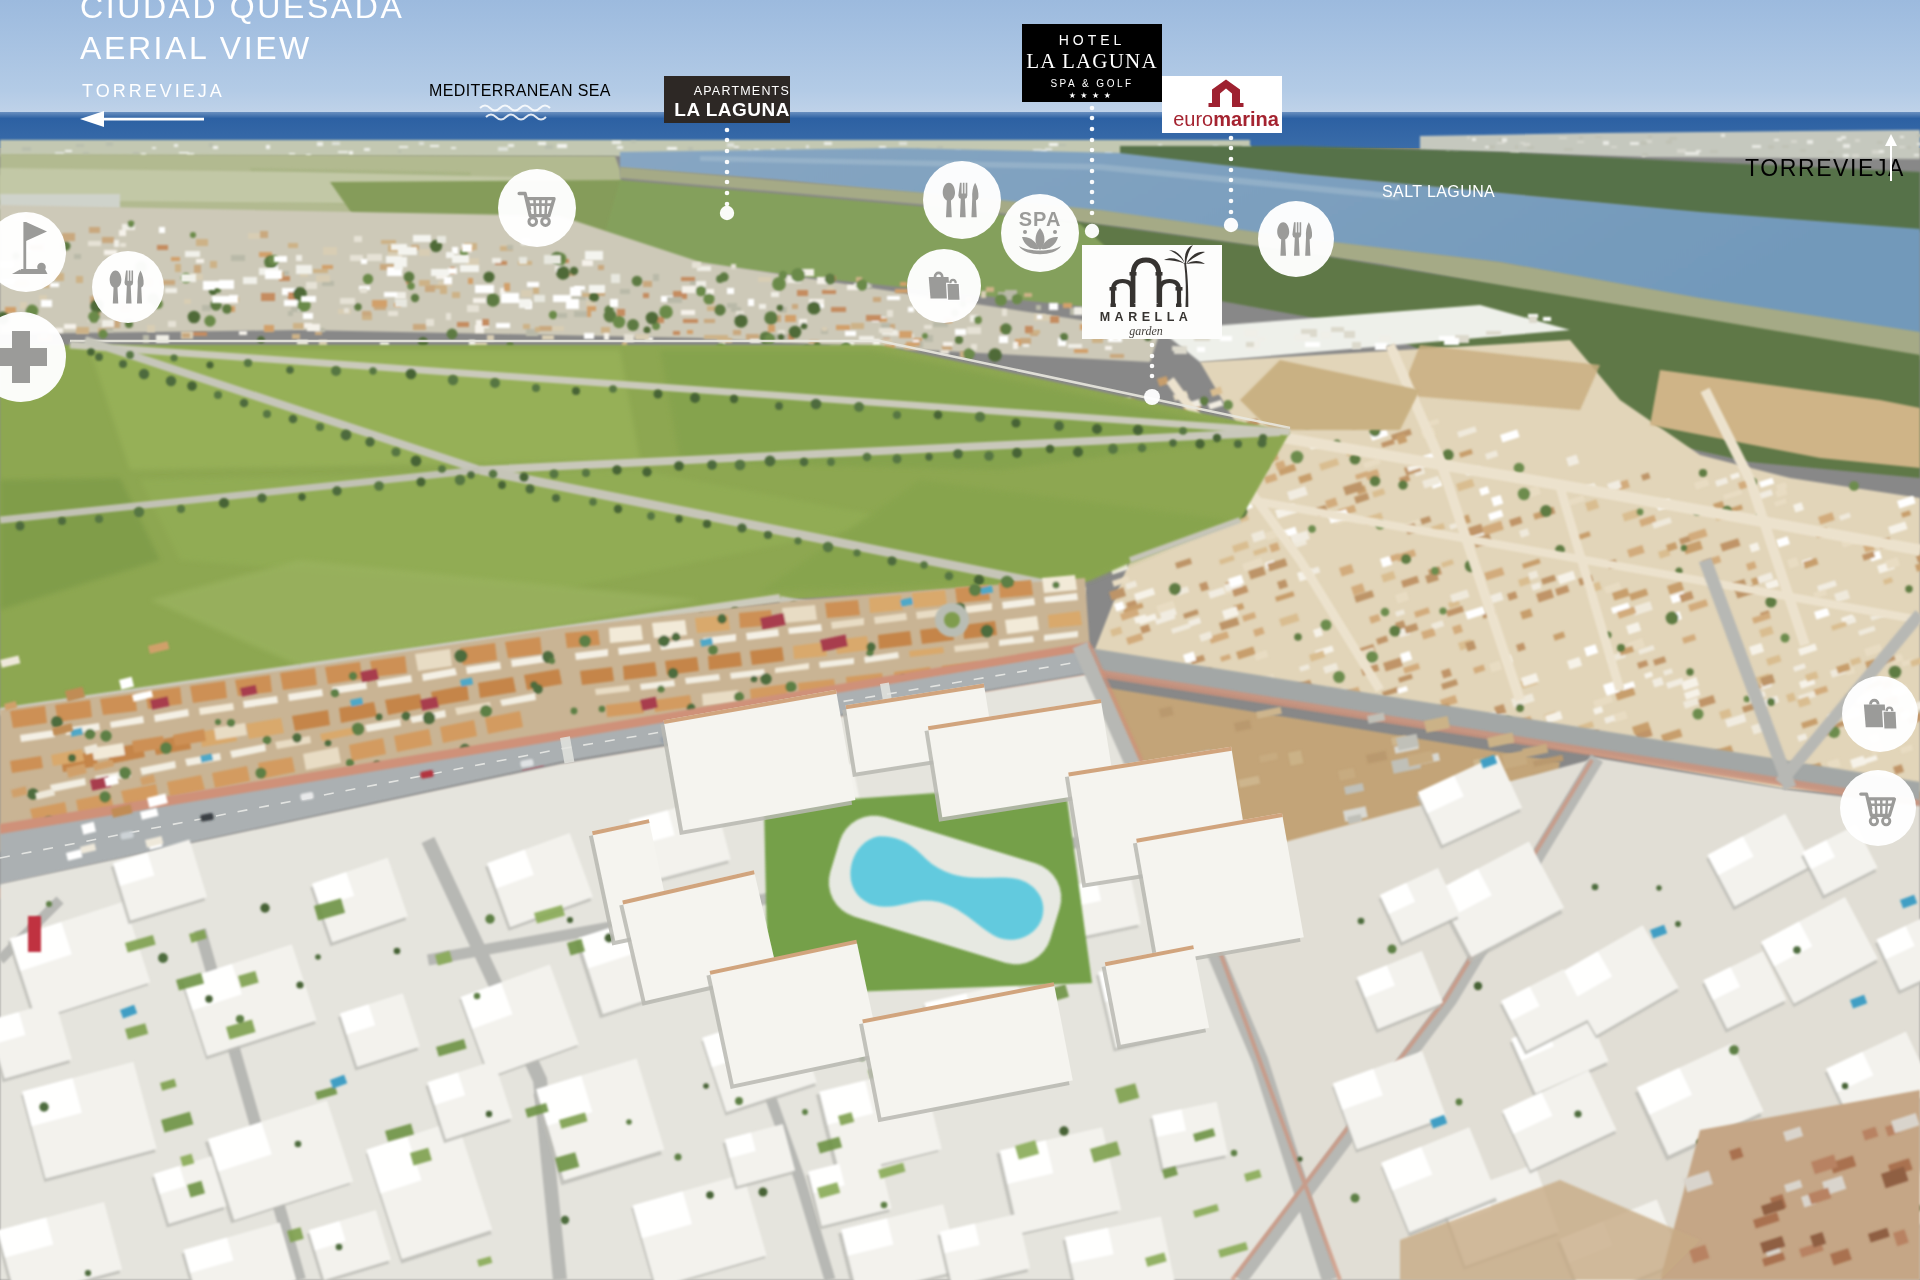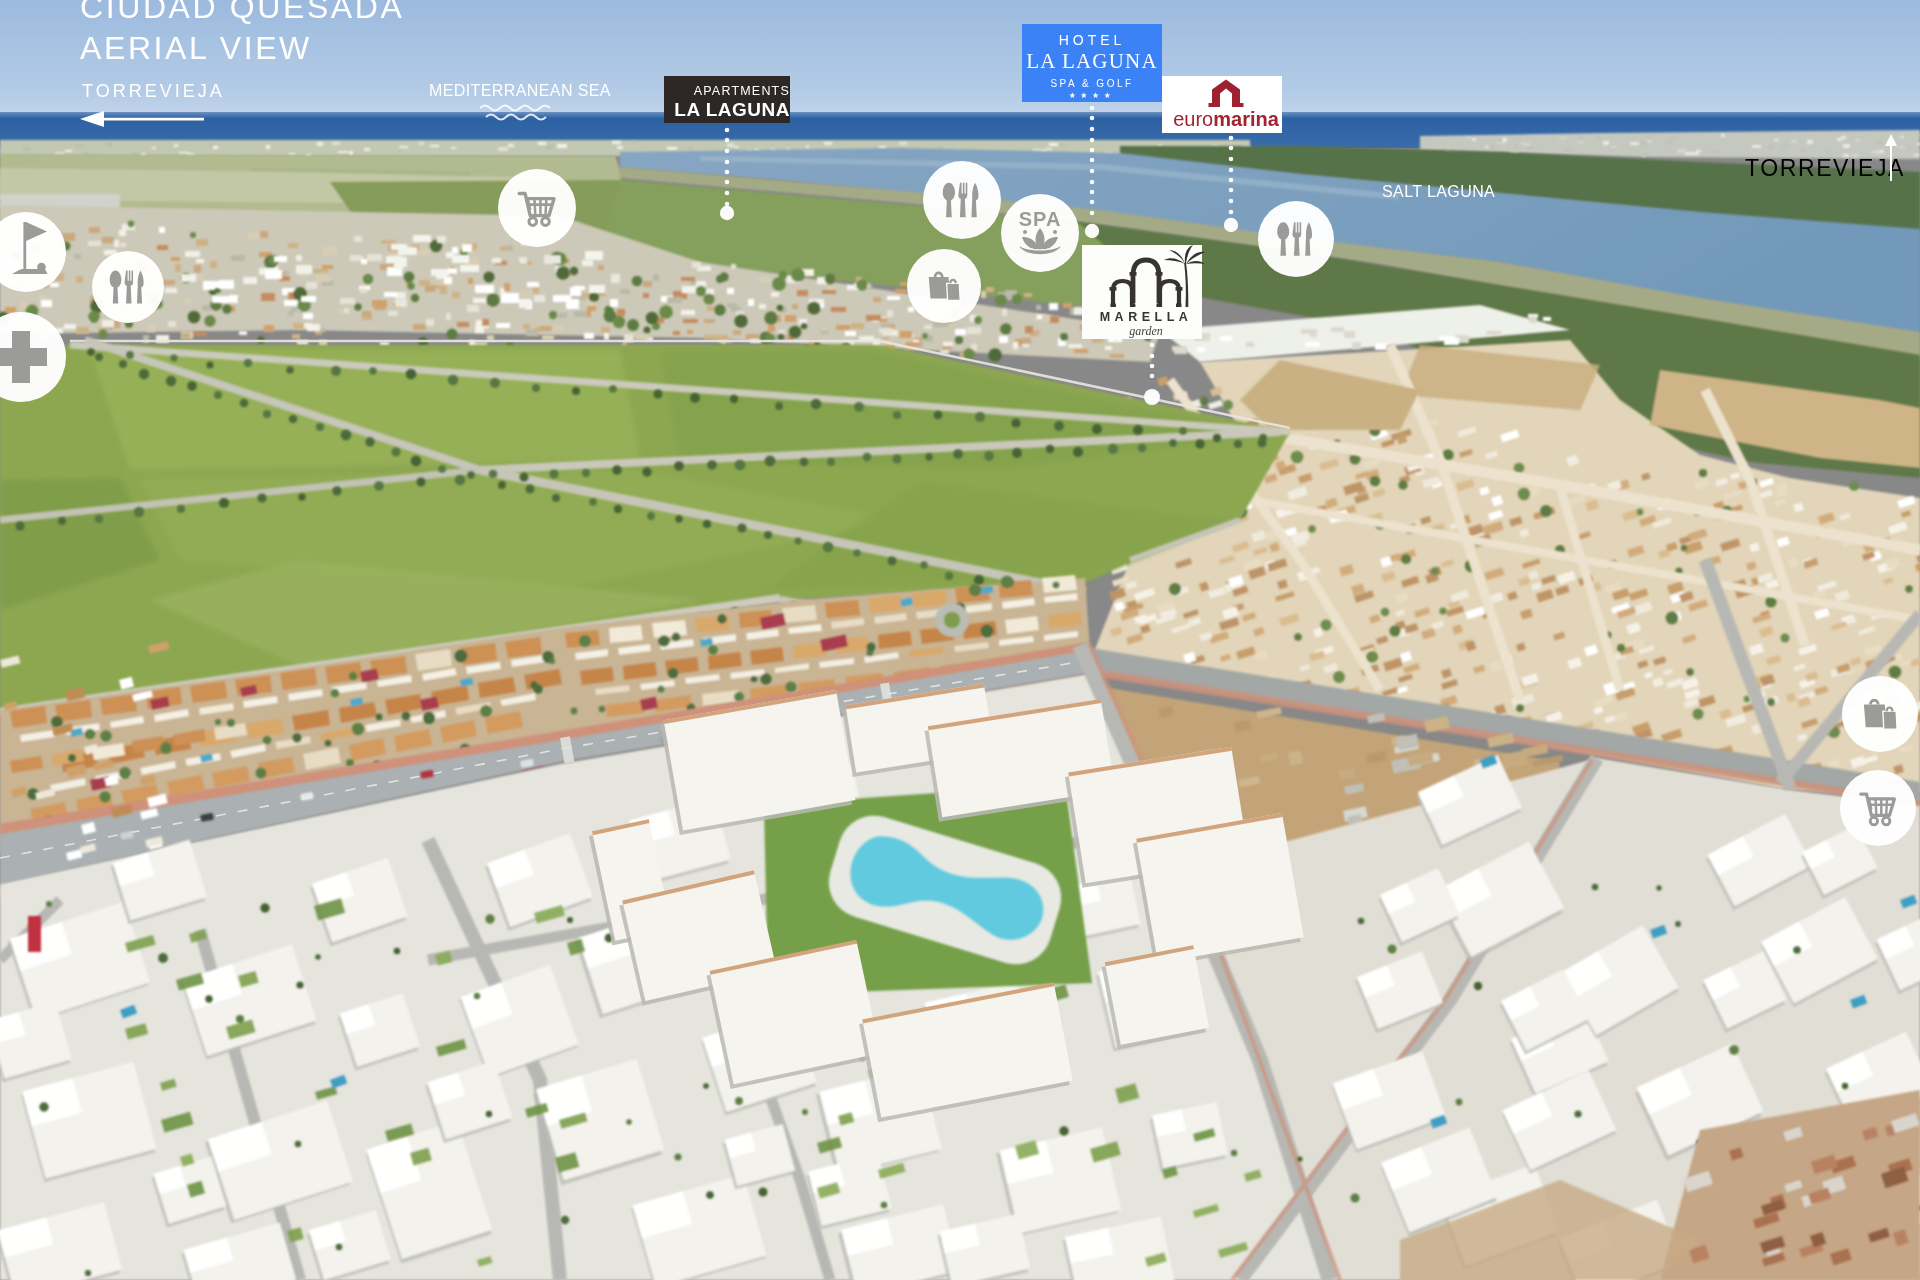--- a/index.html
+++ b/index.html
@@ -2194,21 +2194,21 @@
 
 <rect x="28" y="916" width="13" height="36" fill="#c03040" filter="url(#soft)"></rect>
     </svg>
 
 <div style="position:absolute;left:80px;top:-13px;color:#fff;font-size:32px;letter-spacing:2.6px;line-height:41px;font-weight:400;white-space:nowrap">CIUDAD QUESADA<br>AERIAL VIEW</div>
 <div style="position:absolute;left:82px;top:81px;color:#fff;font-size:18px;letter-spacing:3px;white-space:nowrap">TORREVIEJA</div>
 <svg style="position:absolute;left:78px;top:108px" width="132" height="22" viewBox="0 0 132 22">
 <path d="M24,9.8 L126,9.8 L126,12.4 L24,12.4 Z" fill="#fff"></path>
 <path d="M2,11 L26,3 L26,19 Z" fill="#fff"></path>
 </svg>
-<div style="position:absolute;left:429px;top:82px;color:#ffffff;font-size:16px;letter-spacing:0.4px;white-space:nowrap">MEDITERRANEAN SEA</div>
+<div style="position:absolute;left:429px;top:82px;color:#000000;font-size:16px;letter-spacing:0.4px;white-space:nowrap">MEDITERRANEAN SEA</div>
 <svg style="position:absolute;left:478px;top:102px" width="86" height="22" viewBox="0 0 86 22" fill="none" stroke="#fff" stroke-width="2" opacity="0.85">
 <path d="M2,6 q5,-5 10,0 q5,5 10,0 q5,-5 10,0 q5,5 10,0 q5,-5 10,0 q5,5 10,0 q5,-5 10,0"></path>
 <path d="M8,15 q5,-5 10,0 q5,5 10,0 q5,-5 10,0 q5,5 10,0 q5,-5 10,0 q5,5 10,0"></path>
 </svg>
 <div style="position:absolute;left:664px;top:76px;width:126px;height:47px;background:#2d2825;color:#fff;text-align:right;white-space:nowrap">
 <div style="font-size:12.5px;letter-spacing:1.2px;margin-top:8px">APARTMENTS</div>
 <div style="font-size:19px;letter-spacing:0.5px;font-weight:bold;margin-top:1px">LA LAGUNA</div>
 </div>
     <svg style="position:absolute;left:0;top:0" width="1920" height="1280">
       <g fill="#ffffff" opacity="0.96">
@@ -2216,21 +2216,21 @@
         <circle cx="727" cy="140" r="2.3"></circle>
         <circle cx="727" cy="151" r="2.3"></circle>
         <circle cx="727" cy="162" r="2.3"></circle>
         <circle cx="727" cy="172" r="2.3"></circle>
         <circle cx="727" cy="182" r="2.3"></circle>
         <circle cx="727" cy="193" r="2.3"></circle>
         <circle cx="727" cy="204" r="2.3"></circle>
         <circle cx="727" cy="213" r="7.2"></circle>
       </g>
     </svg>
-<div style="position:absolute;left:1022px;top:24px;width:140px;height:78px;background:#3b82f6;color:#fff;text-align:center;white-space:nowrap">
+<div style="position:absolute;left:1022px;top:24px;width:140px;height:78px;background:#000000;color:#fff;text-align:center;white-space:nowrap">
 <div style="font-size:14px;letter-spacing:4px;margin-top:8px">HOTEL</div>
 <div style="font-family:'Liberation Serif',serif;font-size:21px;letter-spacing:1.2px;margin-top:1px">LA LAGUNA</div>
 <div style="font-size:10px;letter-spacing:2.5px;margin-top:4px">SPA &amp; GOLF</div>
 <div style="font-size:8px;letter-spacing:4.5px;margin-top:2px">★★★★</div>
 </div>
     <svg style="position:absolute;left:0;top:0" width="1920" height="1280">
       <g fill="#ffffff" opacity="0.96">
         <circle cx="1092" cy="108" r="2.3"></circle>
         <circle cx="1092" cy="118" r="2.3"></circle>
         <circle cx="1092" cy="129" r="2.3"></circle>
@@ -2265,21 +2265,21 @@
         <circle cx="1231" cy="212" r="2.3"></circle>
         <circle cx="1231" cy="225" r="7.2"></circle>
       </g>
     </svg>
 <div style="position:absolute;left:1382px;top:183px;color:#fff;font-size:16px;letter-spacing:0.4px;white-space:nowrap">SALT LAGUNA</div>
 <div style="position:absolute;left:1745px;top:155px;color:#000000;font-size:23px;letter-spacing:1.6px;white-space:nowrap">TORREVIEJA</div>
 <svg style="position:absolute;left:1883px;top:134px" width="16" height="48" viewBox="0 0 16 48">
 <path d="M7,10 L9,10 L9,47 L7,47 Z" fill="#fff"></path>
 <path d="M8,0 L14,12 L2,12 Z" fill="#fff"></path>
 </svg>
-<div style="position:absolute;left:1082px;top:245px;width:120px;height:94px;background:#fdfdfc;text-align:center">
+<div style="position:absolute;left:1082px;top:245px;width:140px;height:94px;background:#fdfdfc;text-align:center">
 <svg width="140" height="94" viewBox="0 0 140 94">
 <g stroke="#363330" fill="none">
 <path d="M31,62 L31,45 Q31,36 40.5,36 Q50,36 50,45 L50,62" stroke-width="4.2"></path>
 <path d="M51,58 L51,31 Q51,15 64,15 Q77,15 77,31 L77,58" stroke-width="4.8"></path>
 <path d="M78,62 L78,45 Q78,36 87.5,36 Q97,36 97,45 L97,62" stroke-width="4.2"></path>
 </g>
 <g fill="#363330">
 <rect x="27.5" y="42" width="7" height="3.6"></rect>
           <rect x="47.5" y="27" width="7" height="3.6"></rect>
           <rect x="73.5" y="27" width="7" height="3.6"></rect>

